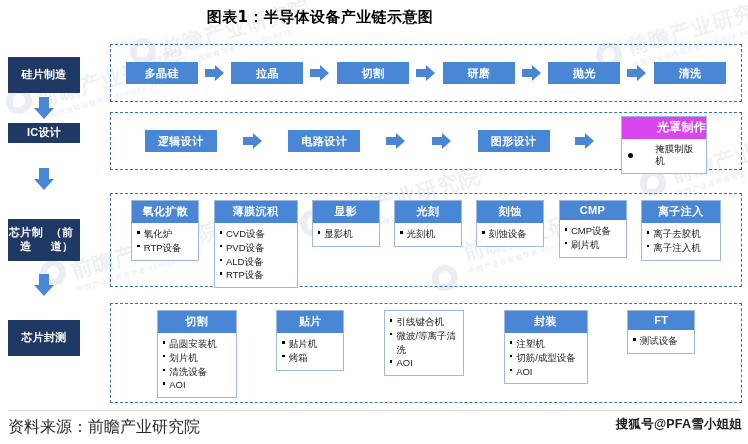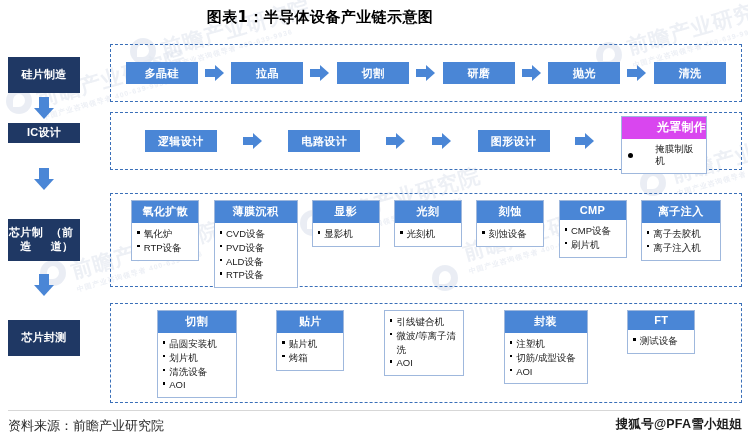--- a/index.html
+++ b/index.html
@@ -250,21 +250,21 @@
   .divider {
     position: absolute;
     left: 8px; top: 410px;
     width: 732px; height: 1px;
     background: #d7d7d7;
     z-index: 4;
   }
   .source {
     position: absolute;
     left: 8px; top: 417px;
-    font-size: 13px;
+    font-size: 16px;
     color: #2b2b2b;
     z-index: 5;
     text-align: right;
   }
   .byline {
     position: absolute;
     right: 6px; top: 416px;
     font-size: 12.5px;
     font-weight: bold;
     color: #1a1a1a;

